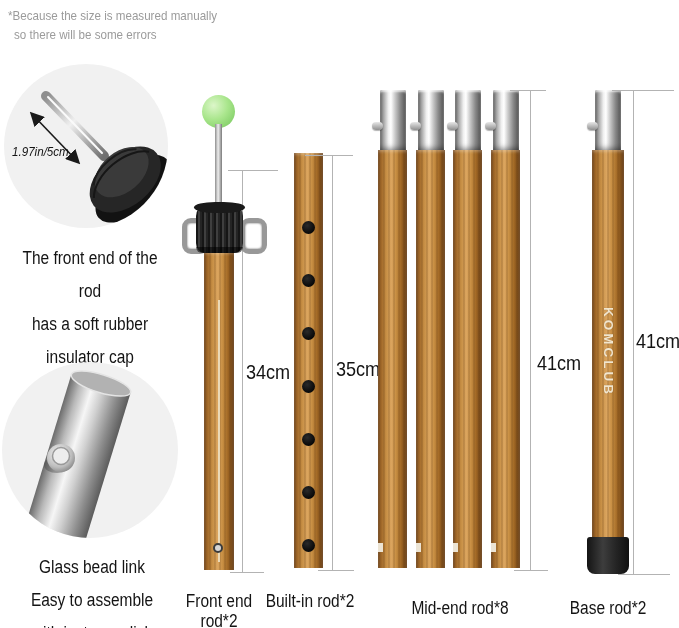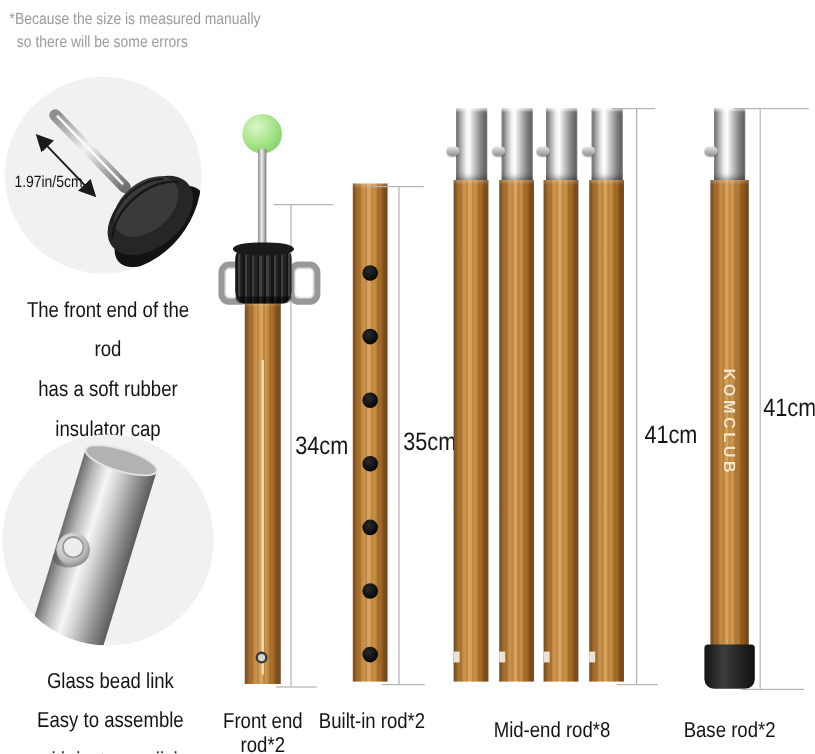--- a/index.html
+++ b/index.html
@@ -7,21 +7,21 @@
           font-family:"Liberation Sans",sans-serif;color:#161616;}
   .abs{position:absolute;}
   .cxl{transform:scaleX(.86);transform-origin:left top;}
   .cxc{transform:scaleX(.86);transform-origin:center top;}
   .pre{white-space:pre-line;}
 
   .note{left:8px;top:6px;font-size:13.5px;line-height:19px;color:#9b9b9b;}
   .note .l2{padding-left:7px;}
 
   .circle{border-radius:50%;background:#f1f1f1;overflow:hidden;}
-  .circle-tip{left:4px;top:64px;width:164px;height:164px;}
+  .circle-tip{left:4px;top:64px;width:164px;height:164px;font-style:italic;}
   .circle-link{left:2px;top:362px;width:176px;height:176px;}
   .tip-meas{left:8px;top:80px;font-size:13.5px;color:#141414;}
 
   .caption{text-align:center;font-size:18px;line-height:33px;color:#141414;}
   .cap1{left:0;top:242px;width:180px;}
   .cap2{left:0;top:551px;width:184px;}
 
   .wood{background:
       repeating-linear-gradient(90deg, rgba(97,58,18,.18) 0 2px, rgba(255,255,255,0) 2px 5px),
       linear-gradient(90deg,#6f4218 0%,#9c6426 10%,#c68e44 28%,#dba55f 46%,#c88f43 62%,#a06724 80%,#633a13 100%);

